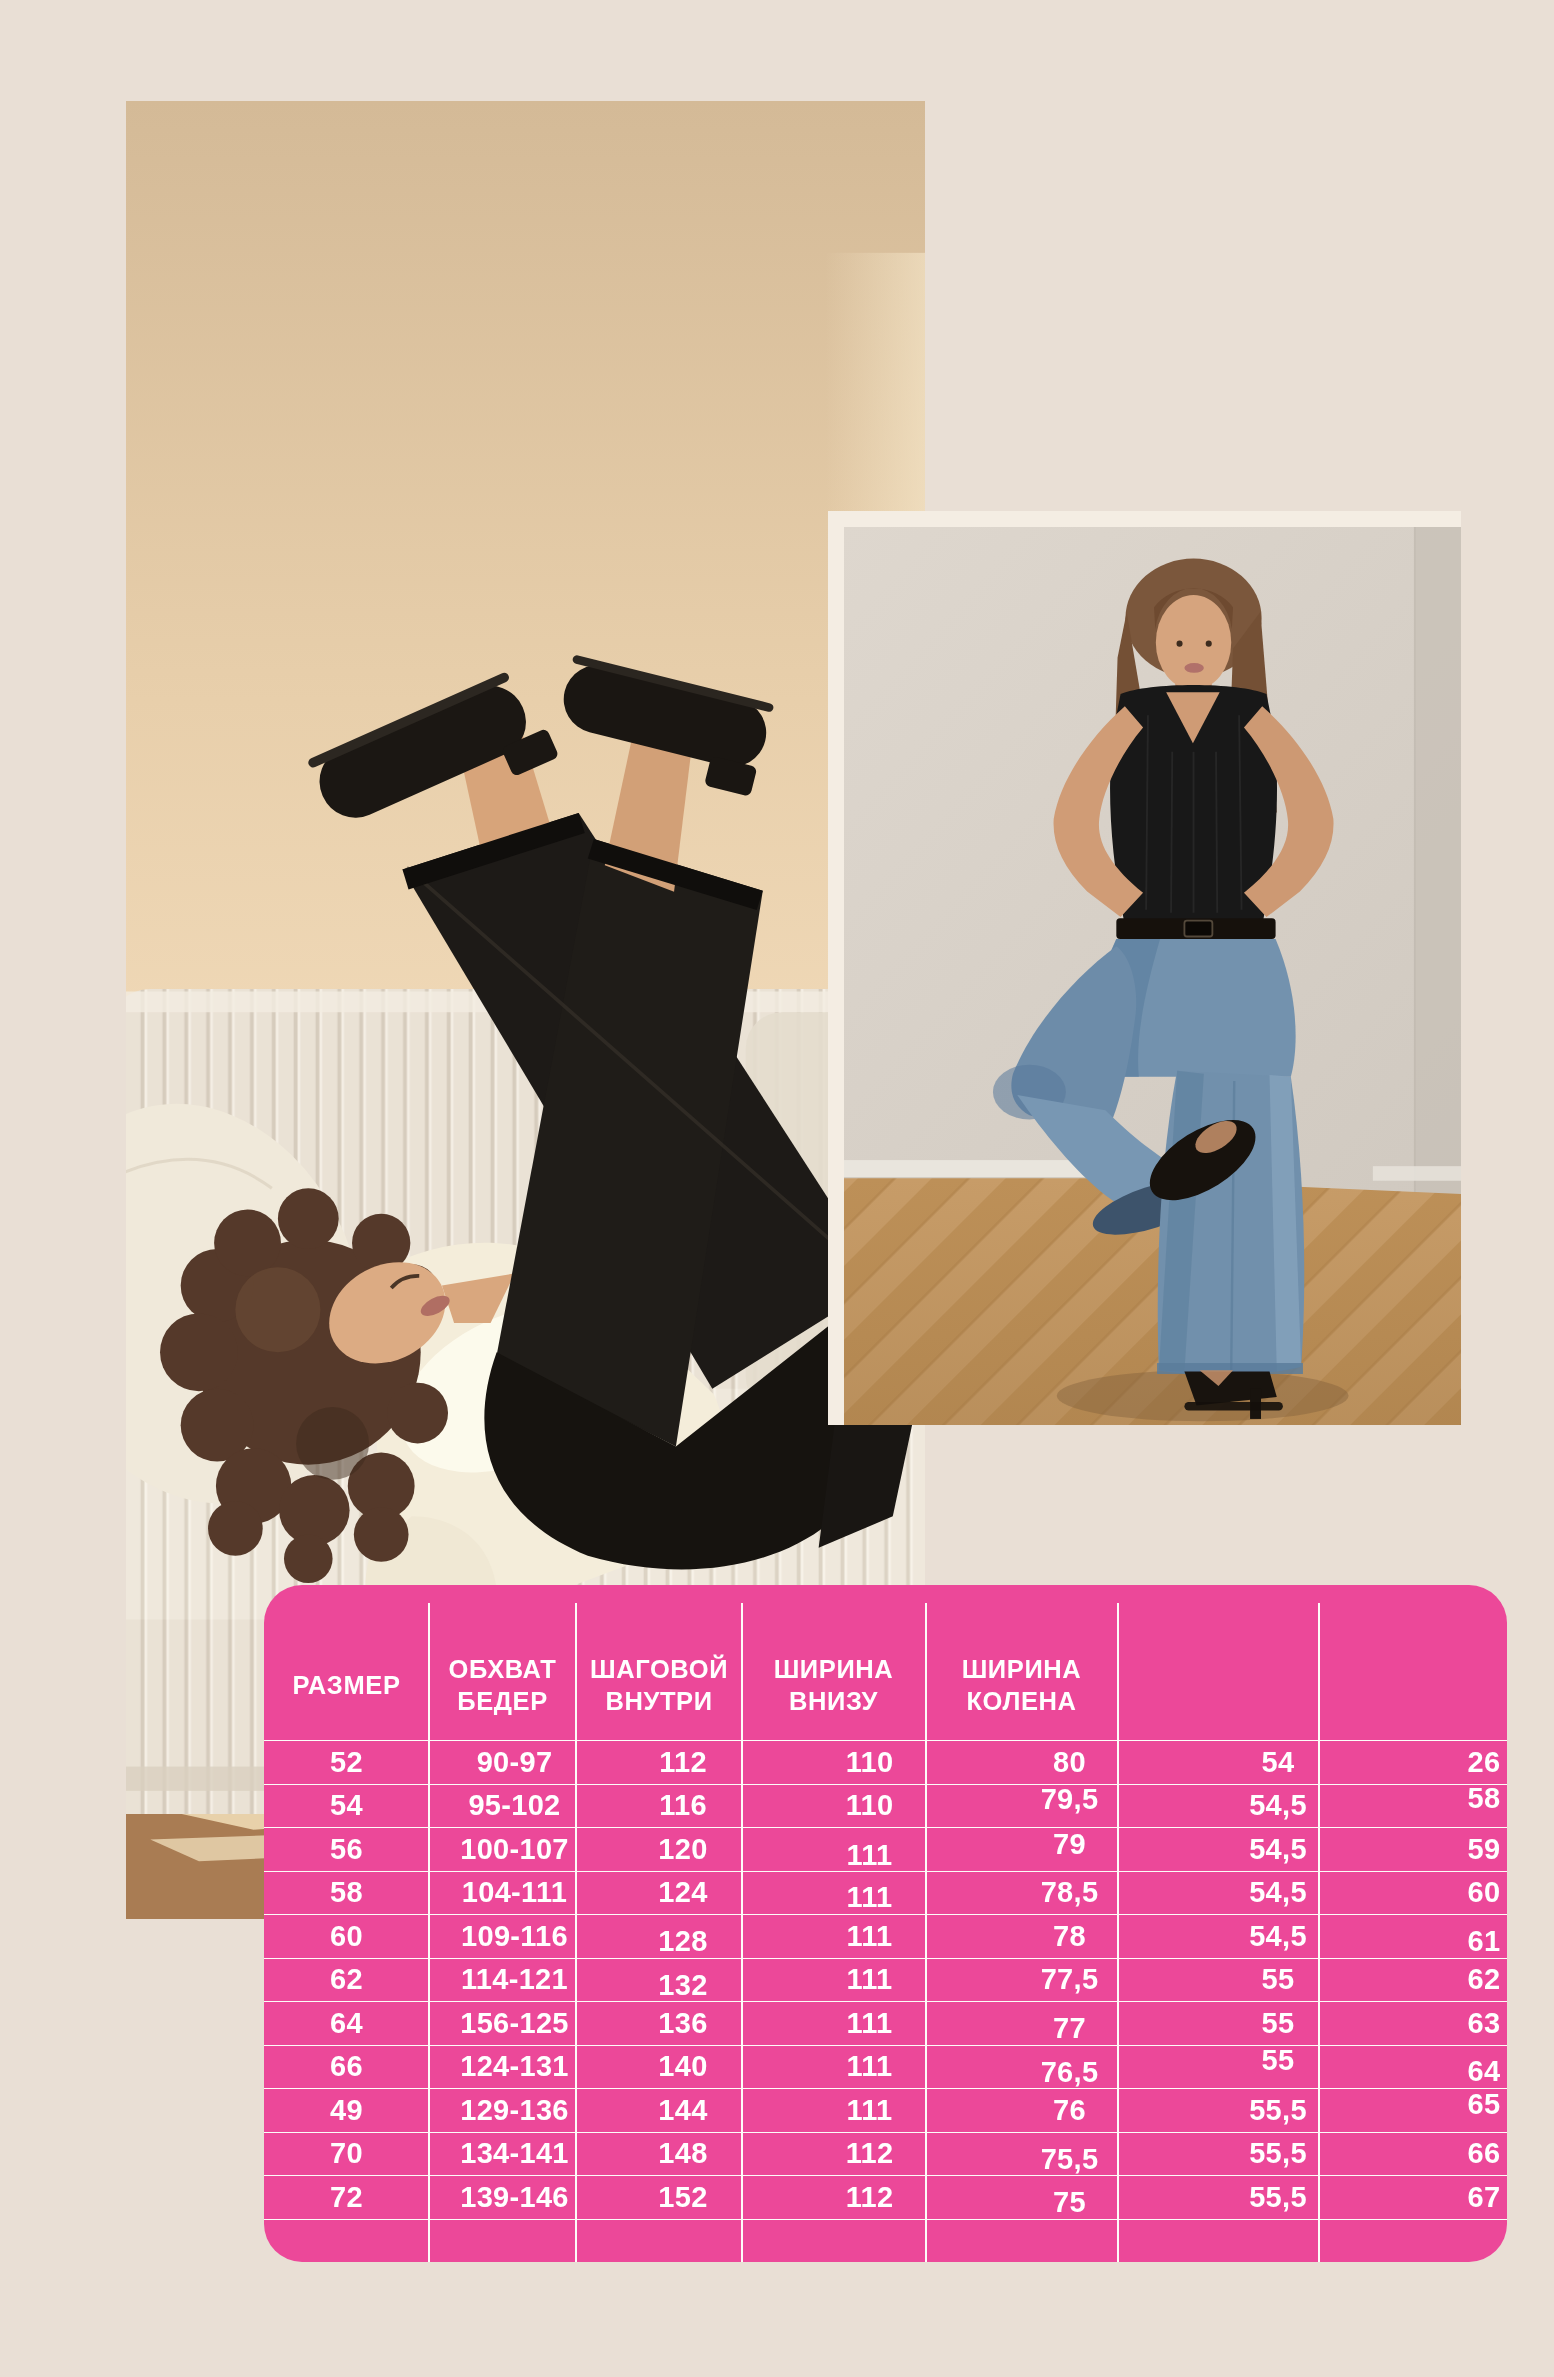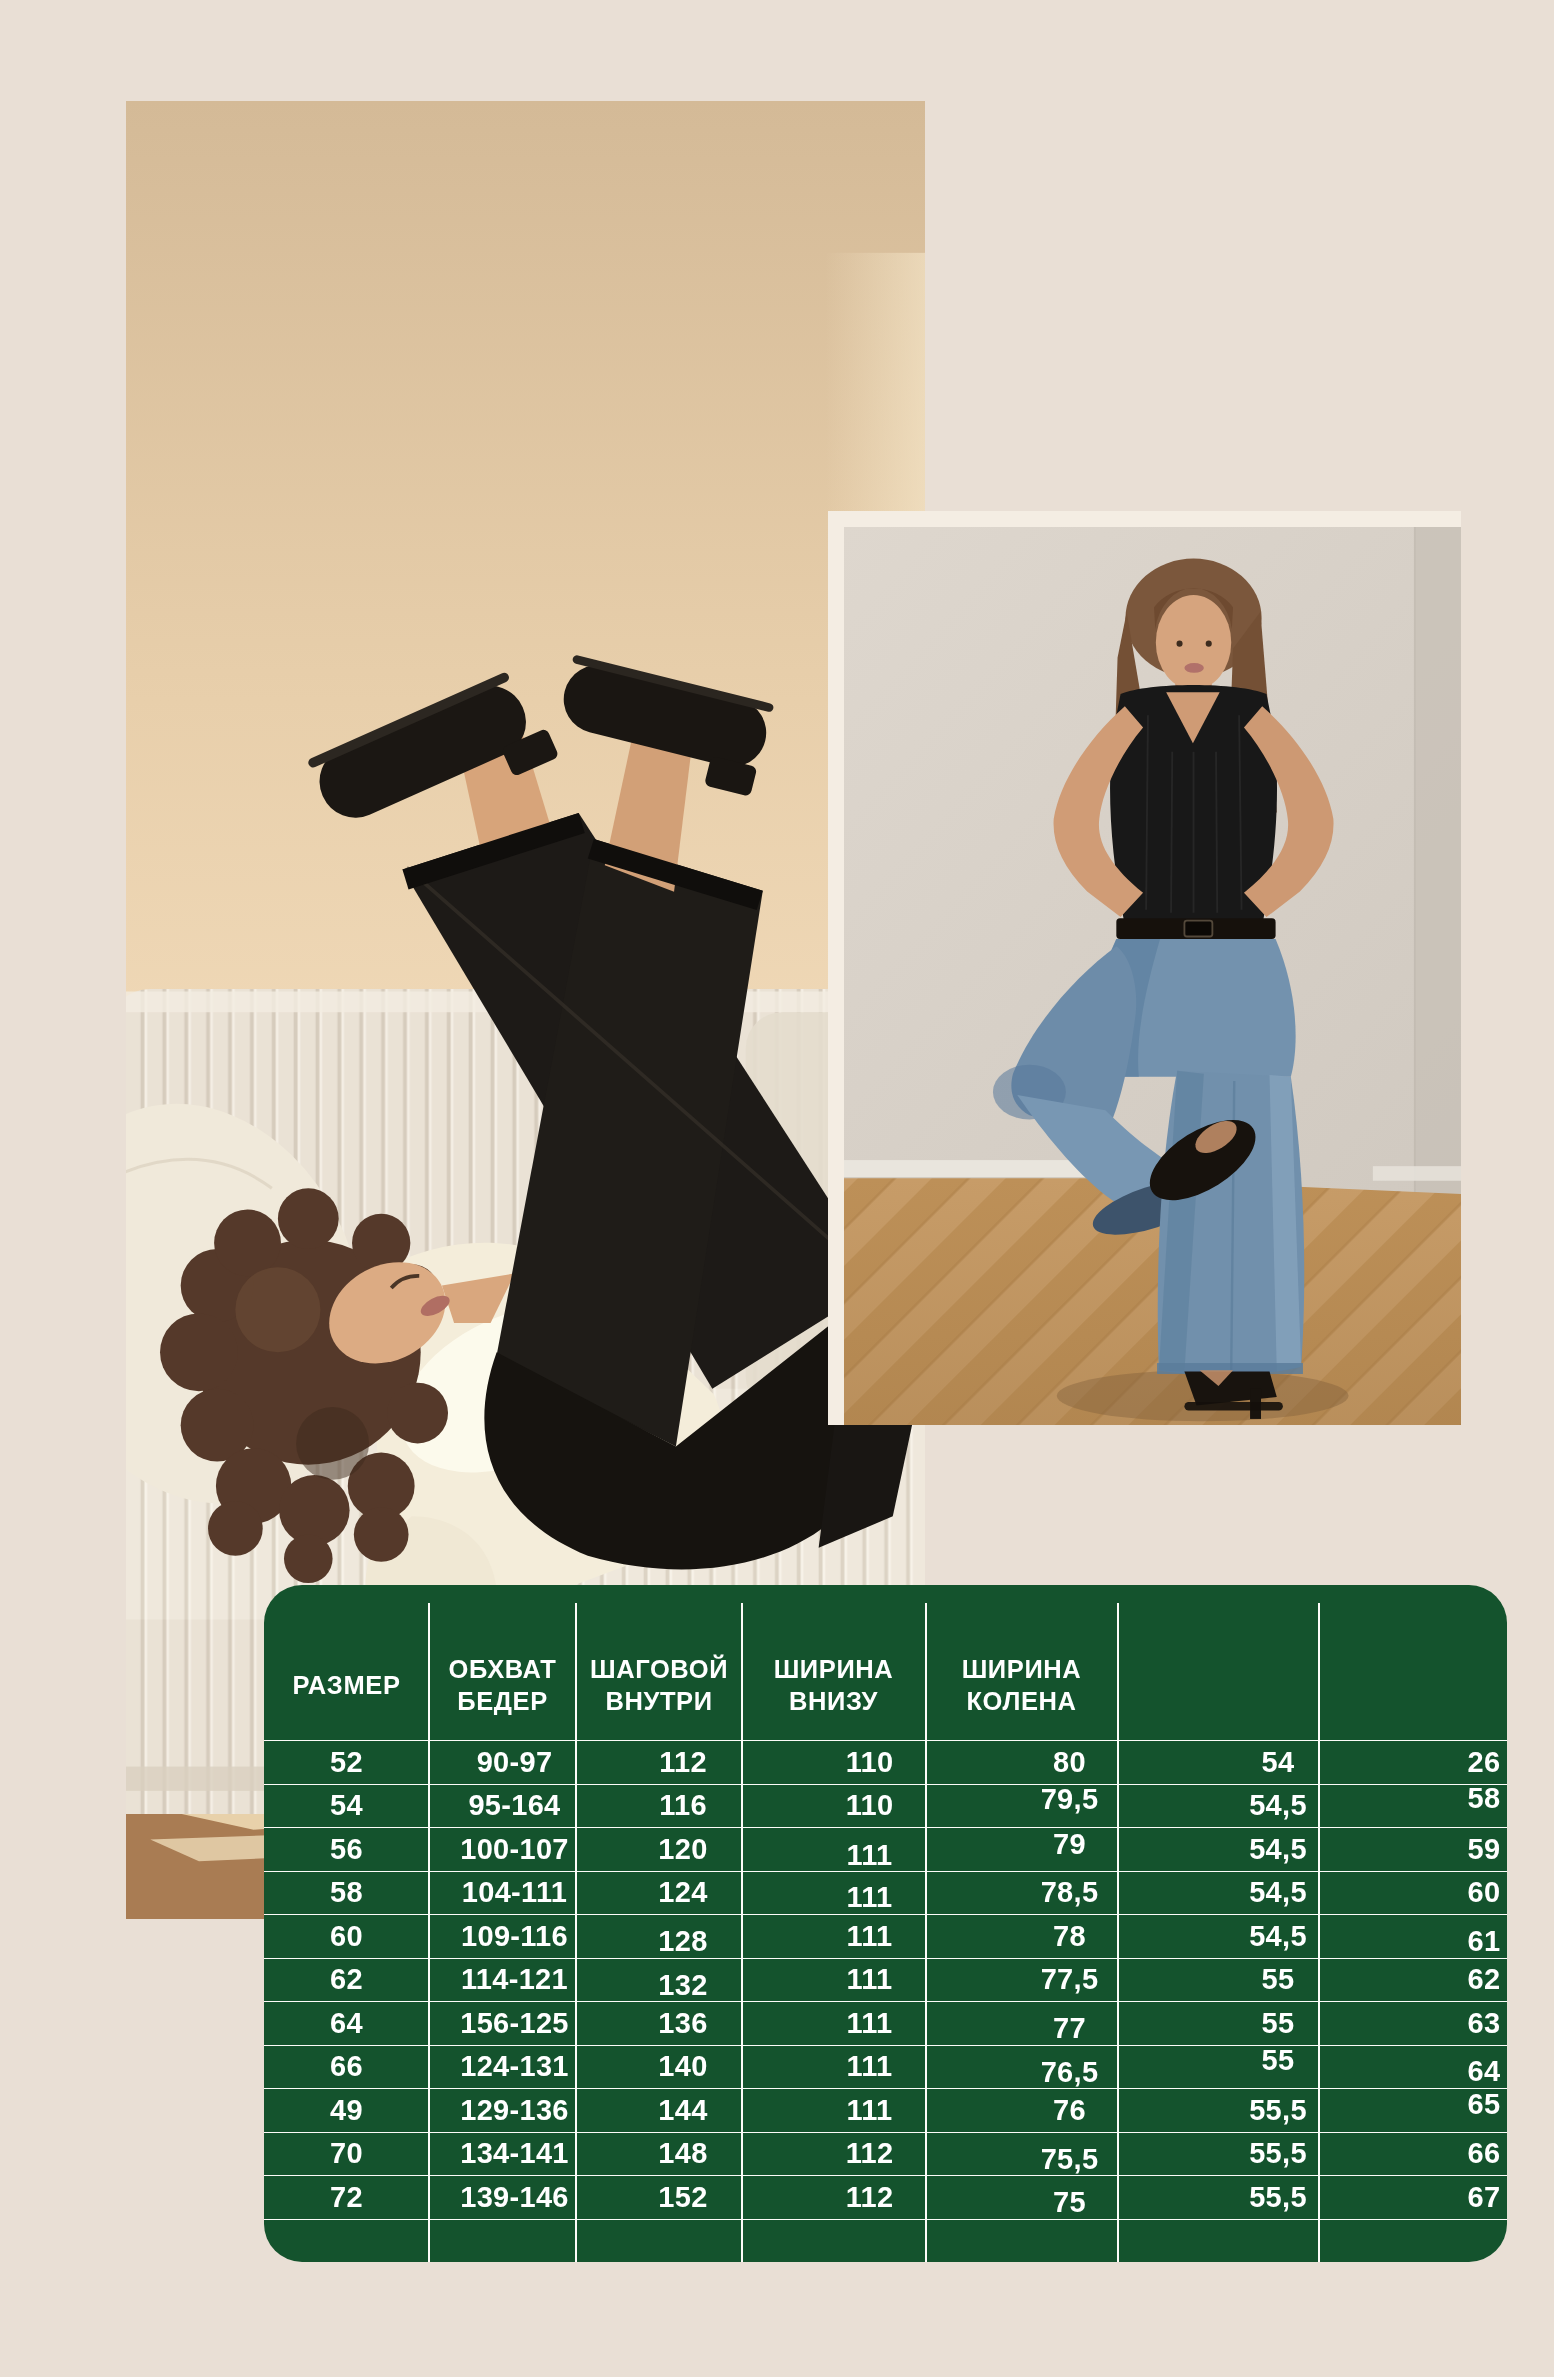--- a/index.html
+++ b/index.html
@@ -7,21 +7,21 @@
   #canvas{position:relative;width:1554px;height:2377px;background:#e9dfd5;overflow:hidden;}
 
   
   .photoL{position:absolute;left:126px;top:101px;width:799px;height:1818px;z-index:1;}
   .photoR-frame{position:absolute;left:828px;top:511px;width:633px;height:914px;background:#f4ede3;z-index:2;}
   .photoR{position:absolute;left:16.4px;top:16.4px;width:617px;height:898px;}
   .photoL svg,.photoR svg{display:block;width:100%;height:100%;}
 
   
   .tbl{position:absolute;left:264px;top:1585px;width:1243px;height:677px;
-       background:#14532d;border-radius:38px;overflow:hidden;z-index:3;color:#ffffff;}
+       background:#ec4899;border-radius:38px;overflow:hidden;z-index:3;color:#ffffff;}
   .grid{display:grid;grid-template-columns:165px 147px 166px 183px 193px 200px 188px;}
   .hdr{height:156px;box-sizing:border-box;border-bottom:1.8px solid #fdfcf9;}
   .hc{display:flex;align-items:flex-end;justify-content:center;text-align:center;
       font-weight:700;font-size:25.5px;line-height:32px;letter-spacing:0.6px;padding-bottom:23px;}
   .hc .lbl{display:inline-block;max-width:140px;}
   .hc .lbl.one{transform:translateY(-16.4px);}
   .rows{display:flex;flex-direction:column;height:521px;}
   .r{flex:1;box-sizing:border-box;border-bottom:1.8px solid #fdfcf9;gap:12px;}
   .r.empty{border-bottom:none;}
   .c{display:flex;align-items:center;justify-content:center;
@@ -281,21 +281,21 @@
           <div class="c">52</div>
           <div class="c">90-97</div>
           <div class="c">112</div>
           <div class="c">110</div>
           <div class="c">80</div>
           <div class="c">54</div>
           <div class="c">26</div>
         </div>
         <div class="r grid">
           <div class="c">54</div>
-          <div class="c">95-164</div>
+          <div class="c">95-102</div>
           <div class="c">116</div>
           <div class="c">110</div>
           <div class="c">79,5</div>
           <div class="c">54,5</div>
           <div class="c">58</div>
         </div>
         <div class="r grid">
           <div class="c">56</div>
           <div class="c">100-107</div>
           <div class="c">120</div>

